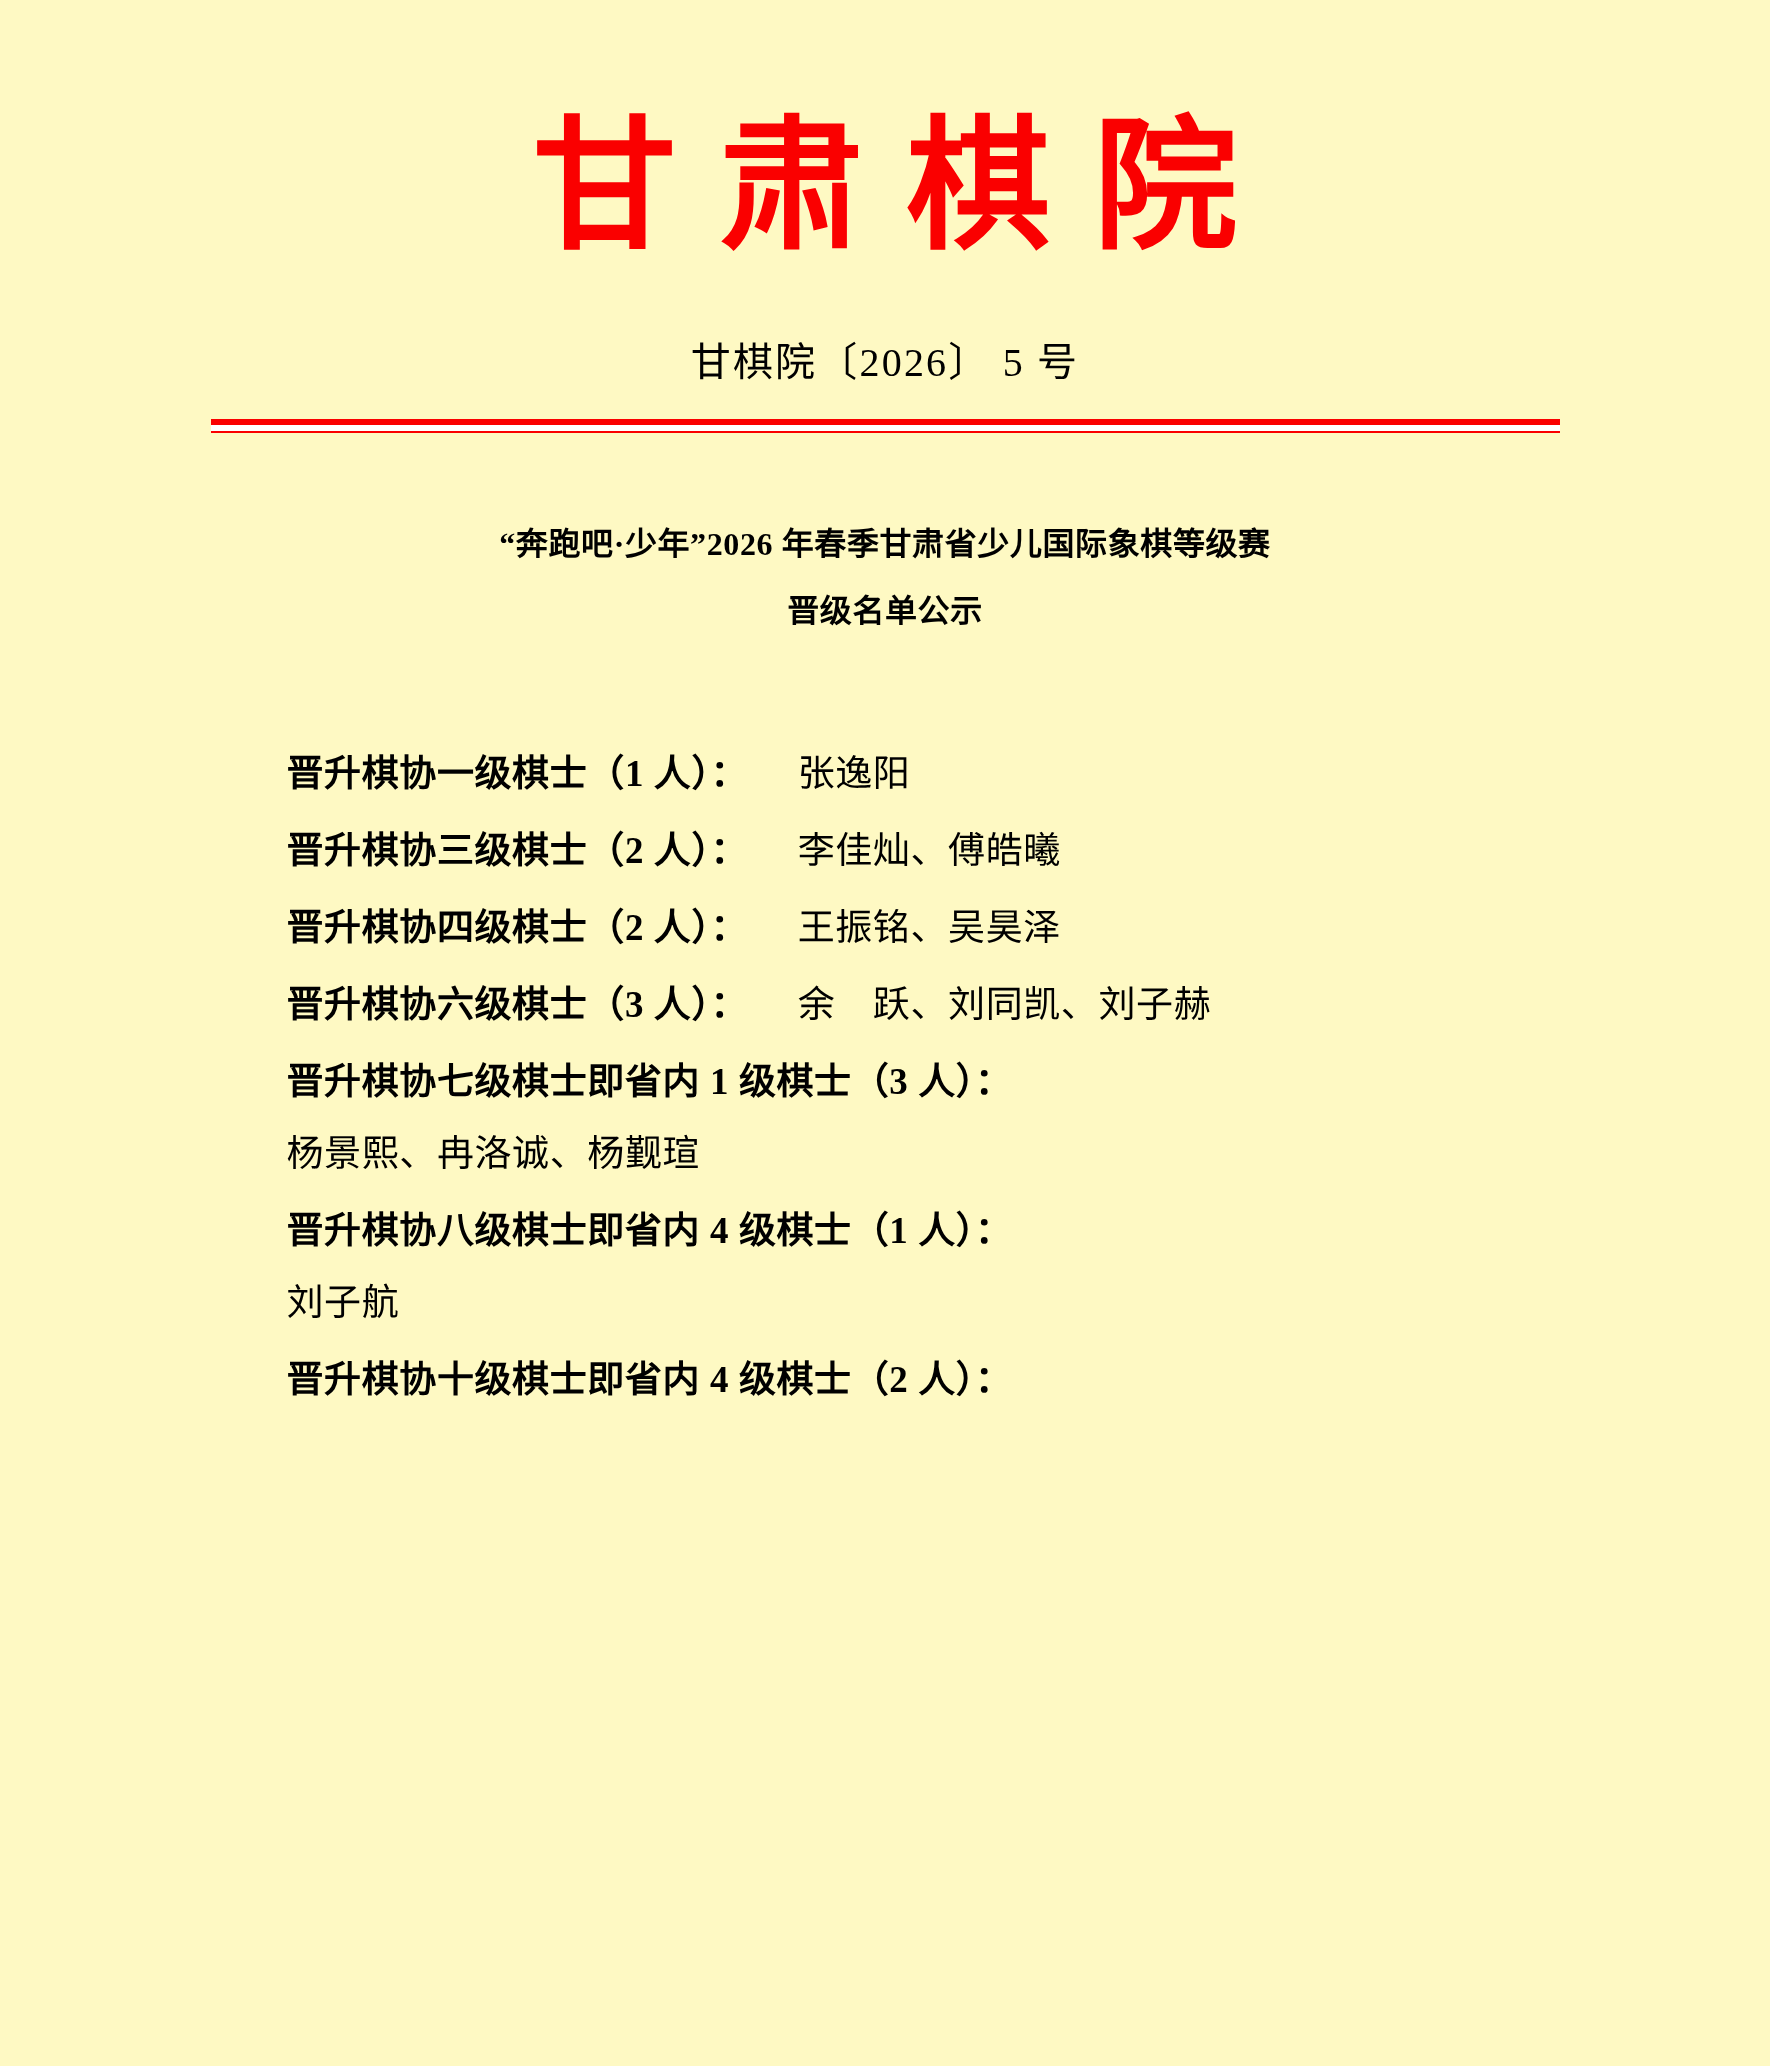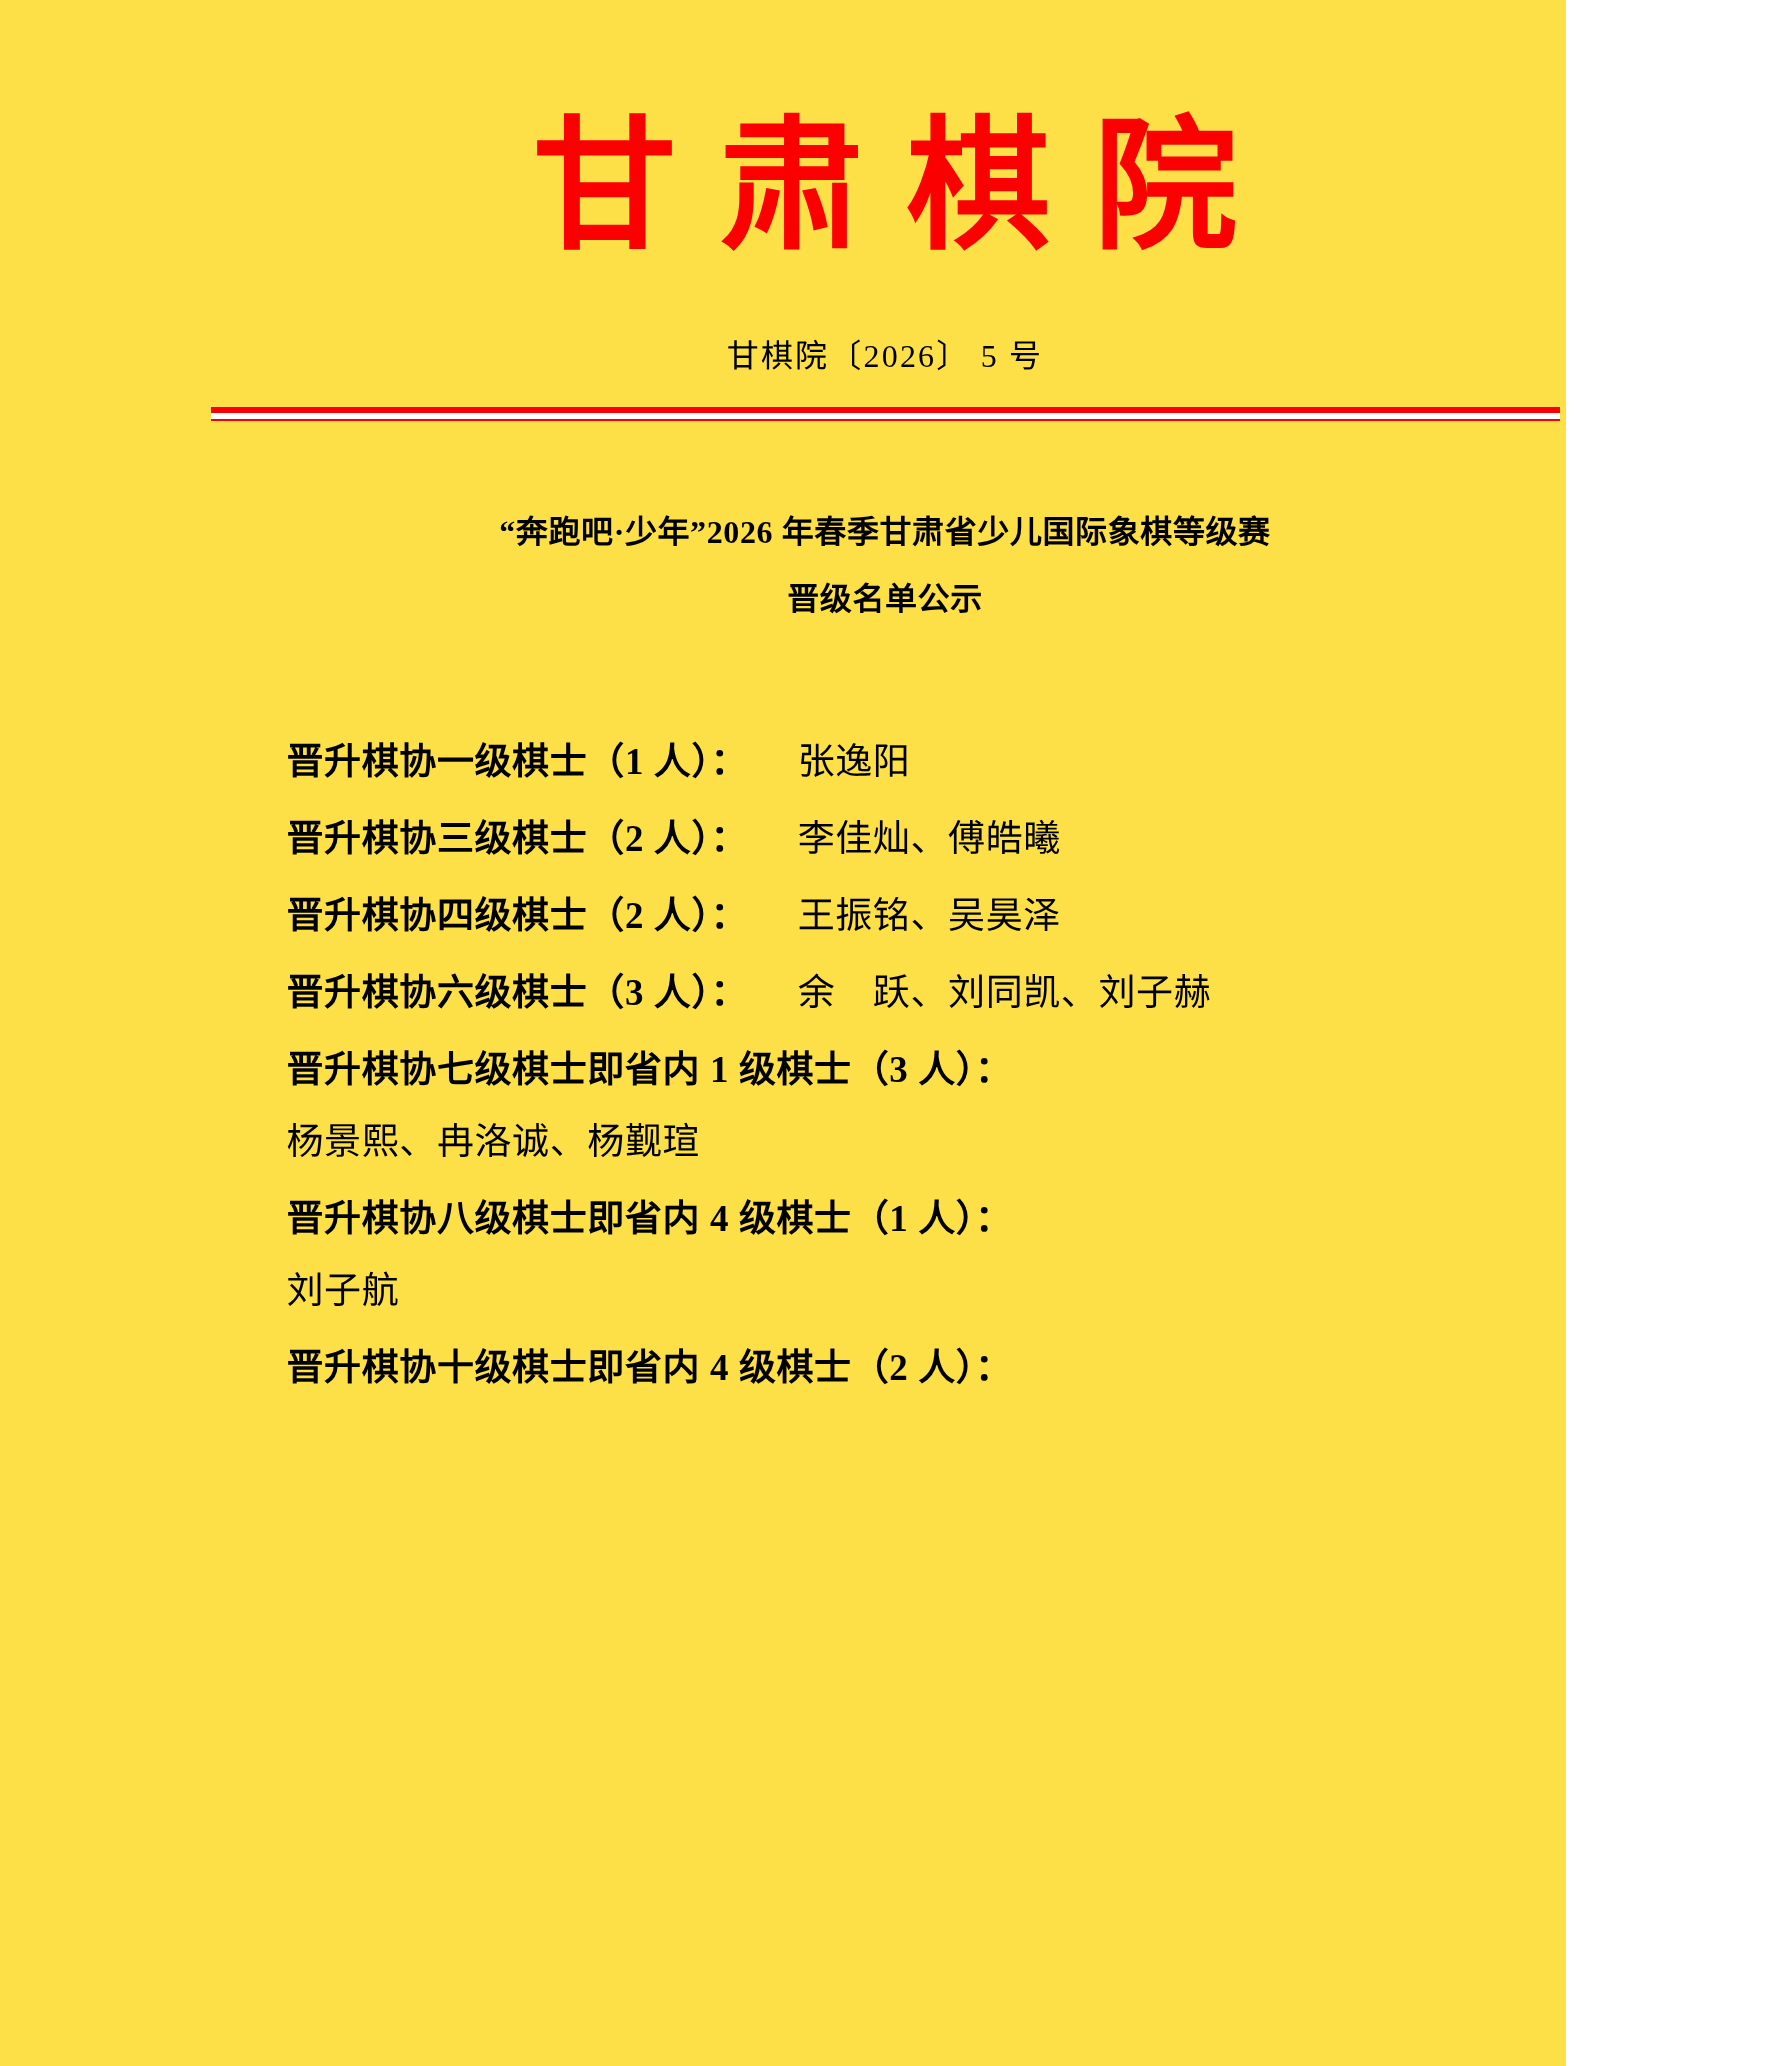--- a/index.html
+++ b/index.html
@@ -6,23 +6,23 @@
     margin: 0;
     padding: 0;
     background: #ffffff;
   }
   body {
     font-family: "Liberation Serif", "DejaVu Serif", serif;
     color: #000000;
   }
   .page {
     position: relative;
-    width: 1566px;
+    width: 1770px;
     height: 2066px;
-    background: #fde047;
+    background: #fef9c3;
     box-sizing: border-box;
     overflow: hidden;
   }
   .inner {
     position: absolute;
     left: 0;
     top: 0;
     width: 1770px;
   }
 
@@ -38,21 +38,21 @@
     font-size: 144px;
     line-height: 1.05;
     letter-spacing: 43px;
     text-indent: 43px;
     white-space: nowrap;
   }
   .doc-number {
     margin-top: 67px;
     text-align: center;
     font-family: "Liberation Serif", "DejaVu Serif", serif;
-    font-size: 32px;
+    font-size: 40px;
     letter-spacing: 2.2px;
     color: #000000;
   }
 
   .rule-wrap {
     margin: 31px auto 0 auto;
     width: 1349px;
   }
   .rule-thick {
     height: 6.1px;

